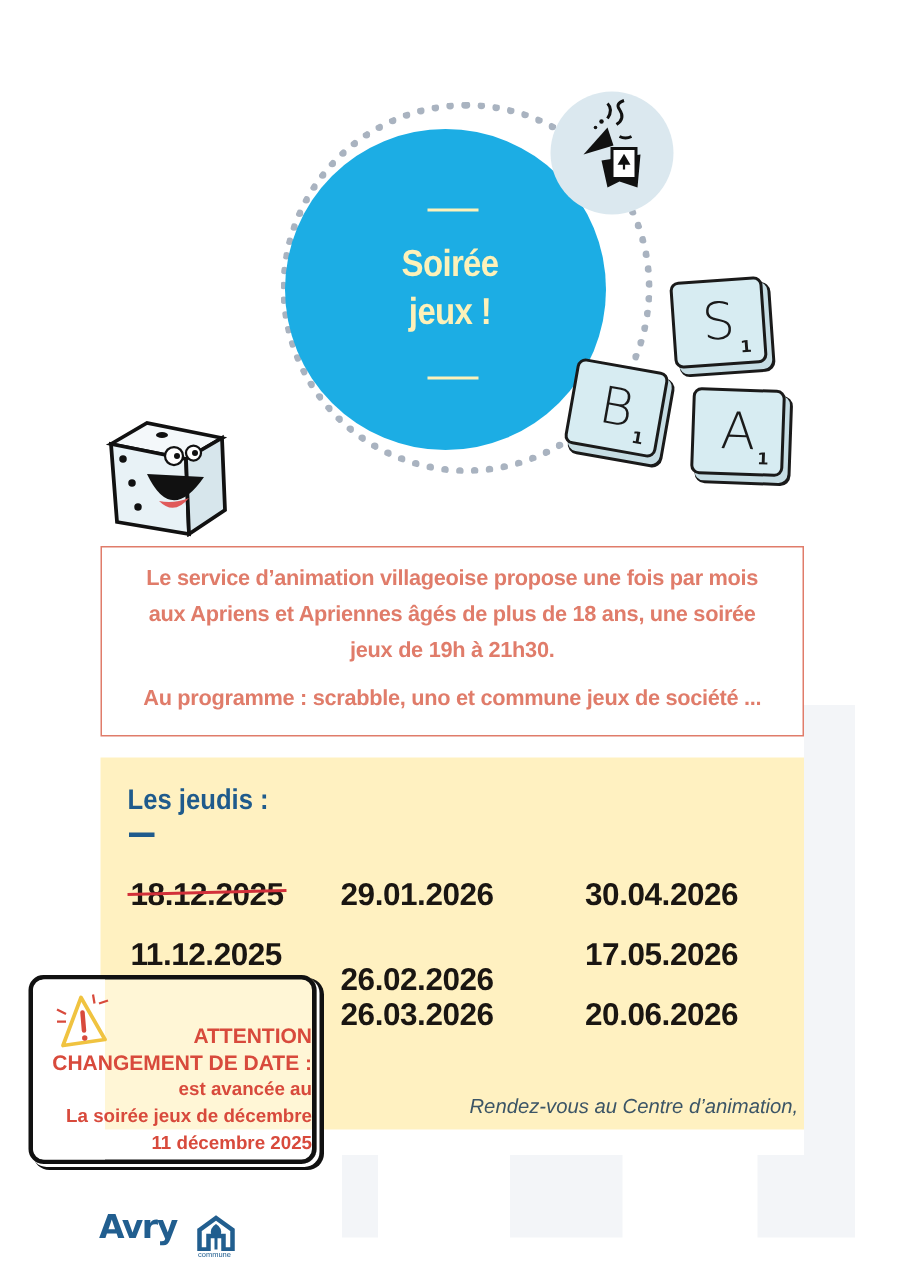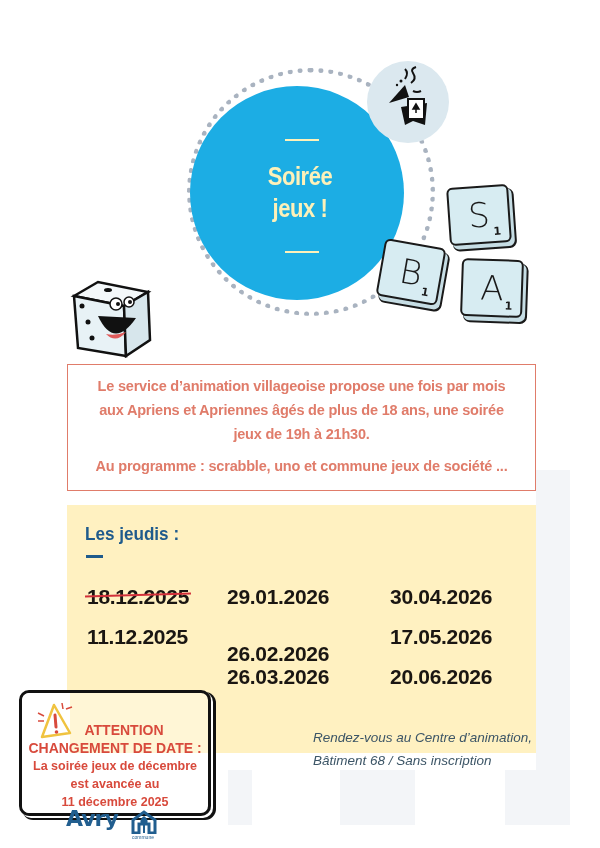--- a/index.html
+++ b/index.html
@@ -44,21 +44,21 @@
     .dates-title { position: absolute; left: 18px; top: 18px; color: #1f5b8c; font-weight: bold; font-size: 19px;
       transform: scaleX(0.9); transform-origin: left; }
     .dates-rule { position: absolute; left: 19px; top: 50px; width: 17px; height: 3px; background: #1f5b8c; }
     .date { position: absolute; font-weight: bold; font-size: 21px; color: #1a1612; letter-spacing: -0.3px; }
     .date.struck { text-decoration: none; }
     .strike-line { position: absolute; left: -2px; right: -2px; top: 9px; height: 2px; background: #d2303a; transform: rotate(-1.5deg); }
     .rdv { position: absolute; left: 246px; top: 221px; color: #3c5566; font-size: 13.5px; line-height: 23px; font-style: italic; }
 
     
     .attn { position: absolute; left: 19px; top: 650px; width: 192px; height: 126px; background: rgba(255,255,255,0.35);
-      border: 3px solid #111; border-radius: 10px; box-shadow: 2px 2px 0 0 #fff, 4px 3px 0 1px #111; text-align: center; margin-top: 40px; }
+      border: 3px solid #111; border-radius: 10px; box-shadow: 2px 2px 0 0 #fff, 4px 3px 0 1px #111; text-align: right; }
     .attn-bg-white { position: absolute; left: 0; top: 0; width: 48px; height: 120px; background: #fff; border-radius: 8px 0 0 8px; }
     .attn-warn { position: absolute; left: 14px; top: 6px; width: 40px; height: 40px; }
     .attn-head { position: relative; color: #d84a3c; font-weight: bold; font-size: 14px; line-height: 18px; }
     .attn-body { position: relative; color: #d84a3c; font-weight: bold; font-size: 12.5px; line-height: 18px; }
 
     
     .logo { position: absolute; left: 66px; top: 806px; width: 100px; height: 34px; }
     .logo-text { position: absolute; left: 0; top: 0; font-family: "DejaVu Sans", sans-serif; font-weight: bold; font-size: 22px;
       color: #215e8f; letter-spacing: -1px; }
     .logo-sub { position: absolute; left: 66px; top: 28px; font-size: 5px; color: #215e8f; }
@@ -143,39 +143,38 @@
   <div class="date" style="left:160px;top:80px;">29.01.2026</div>
   <div class="date" style="left:160px;top:137px;">26.02.2026</div>
   <div class="date" style="left:160px;top:160px;">26.03.2026</div>
 
   <div class="date" style="left:323px;top:80px;">30.04.2026</div>
   <div class="date" style="left:323px;top:120px;">17.05.2026</div>
   <div class="date" style="left:323px;top:160px;">20.06.2026</div>
 
   <div class="rdv">
     <div>Rendez-vous au Centre d’animation,</div>
-    <div>Bâtiment 68 / Sans inscription</div>
   </div>
 </div>
 
 <div class="attn">
   <div class="attn-bg-white"></div>
   <svg class="attn-warn" viewBox="0 0 40 40">
     <polygon points="18,6 34,34 6,38" fill="#fff" stroke="#f0c340" stroke-width="2.5" stroke-linejoin="round"></polygon>
     <line x1="19" y1="16" x2="20" y2="28" stroke="#d84a3c" stroke-width="3" stroke-linecap="round"></line>
     <circle cx="20.5" cy="33" r="1.8" fill="#d84a3c"></circle>
     <line x1="26" y1="4" x2="27" y2="10" stroke="#d84a3c" stroke-width="1.5"></line>
     <line x1="30" y1="10" x2="36" y2="8" stroke="#d84a3c" stroke-width="1.5"></line>
     <line x1="2" y1="14" x2="8" y2="17" stroke="#d84a3c" stroke-width="1.5"></line>
     <line x1="2" y1="22" x2="8" y2="22" stroke="#d84a3c" stroke-width="1.5"></line>
   </svg>
   <div class="attn-head" style="margin-top:28px;padding-left:18px;">ATTENTION</div>
   <div class="attn-head">CHANGEMENT DE DATE :</div>
+  <div class="attn-body">est avancée au</div>
   <div class="attn-body">La soirée jeux de décembre</div>
-  <div class="attn-body">est avancée au</div>
   <div class="attn-body">11 décembre 2025</div>
 </div>
 
 <div class="logo">
   <span class="logo-text">Avry</span>
   <svg style="position:absolute;left:64px;top:4px;" width="28" height="24" viewBox="0 0 28 24">
     <path d="M3 10 L14 2 L25 10 V23 H19 V14 H9 V23 H3 Z" fill="none" stroke="#215e8f" stroke-width="3"></path>
     <path d="M14 6 q-5 3 -3 8 h6 q2 -5 -3 -8 Z" fill="#215e8f"></path>
     <rect x="13" y="13" width="2" height="10" fill="#215e8f"></rect>
   </svg>

